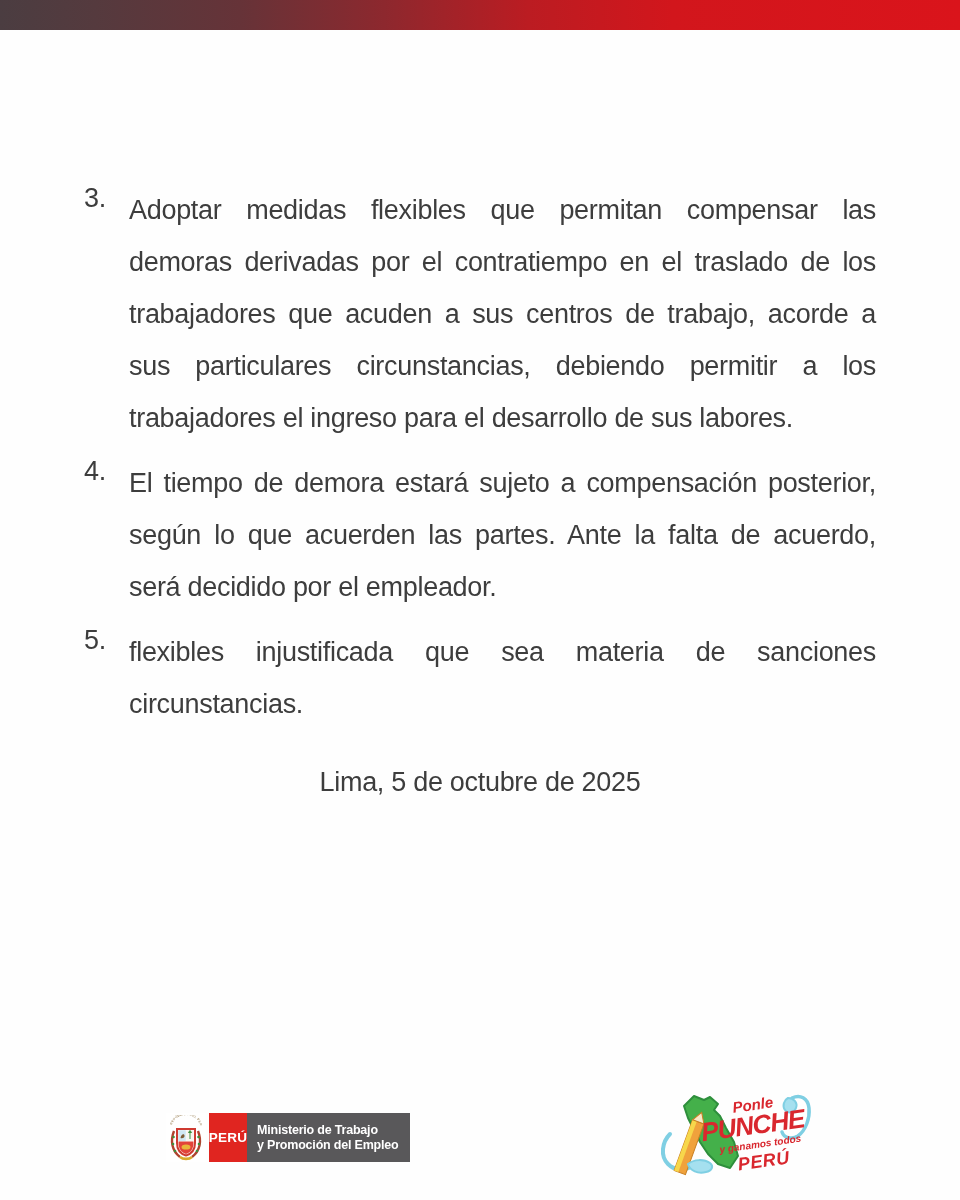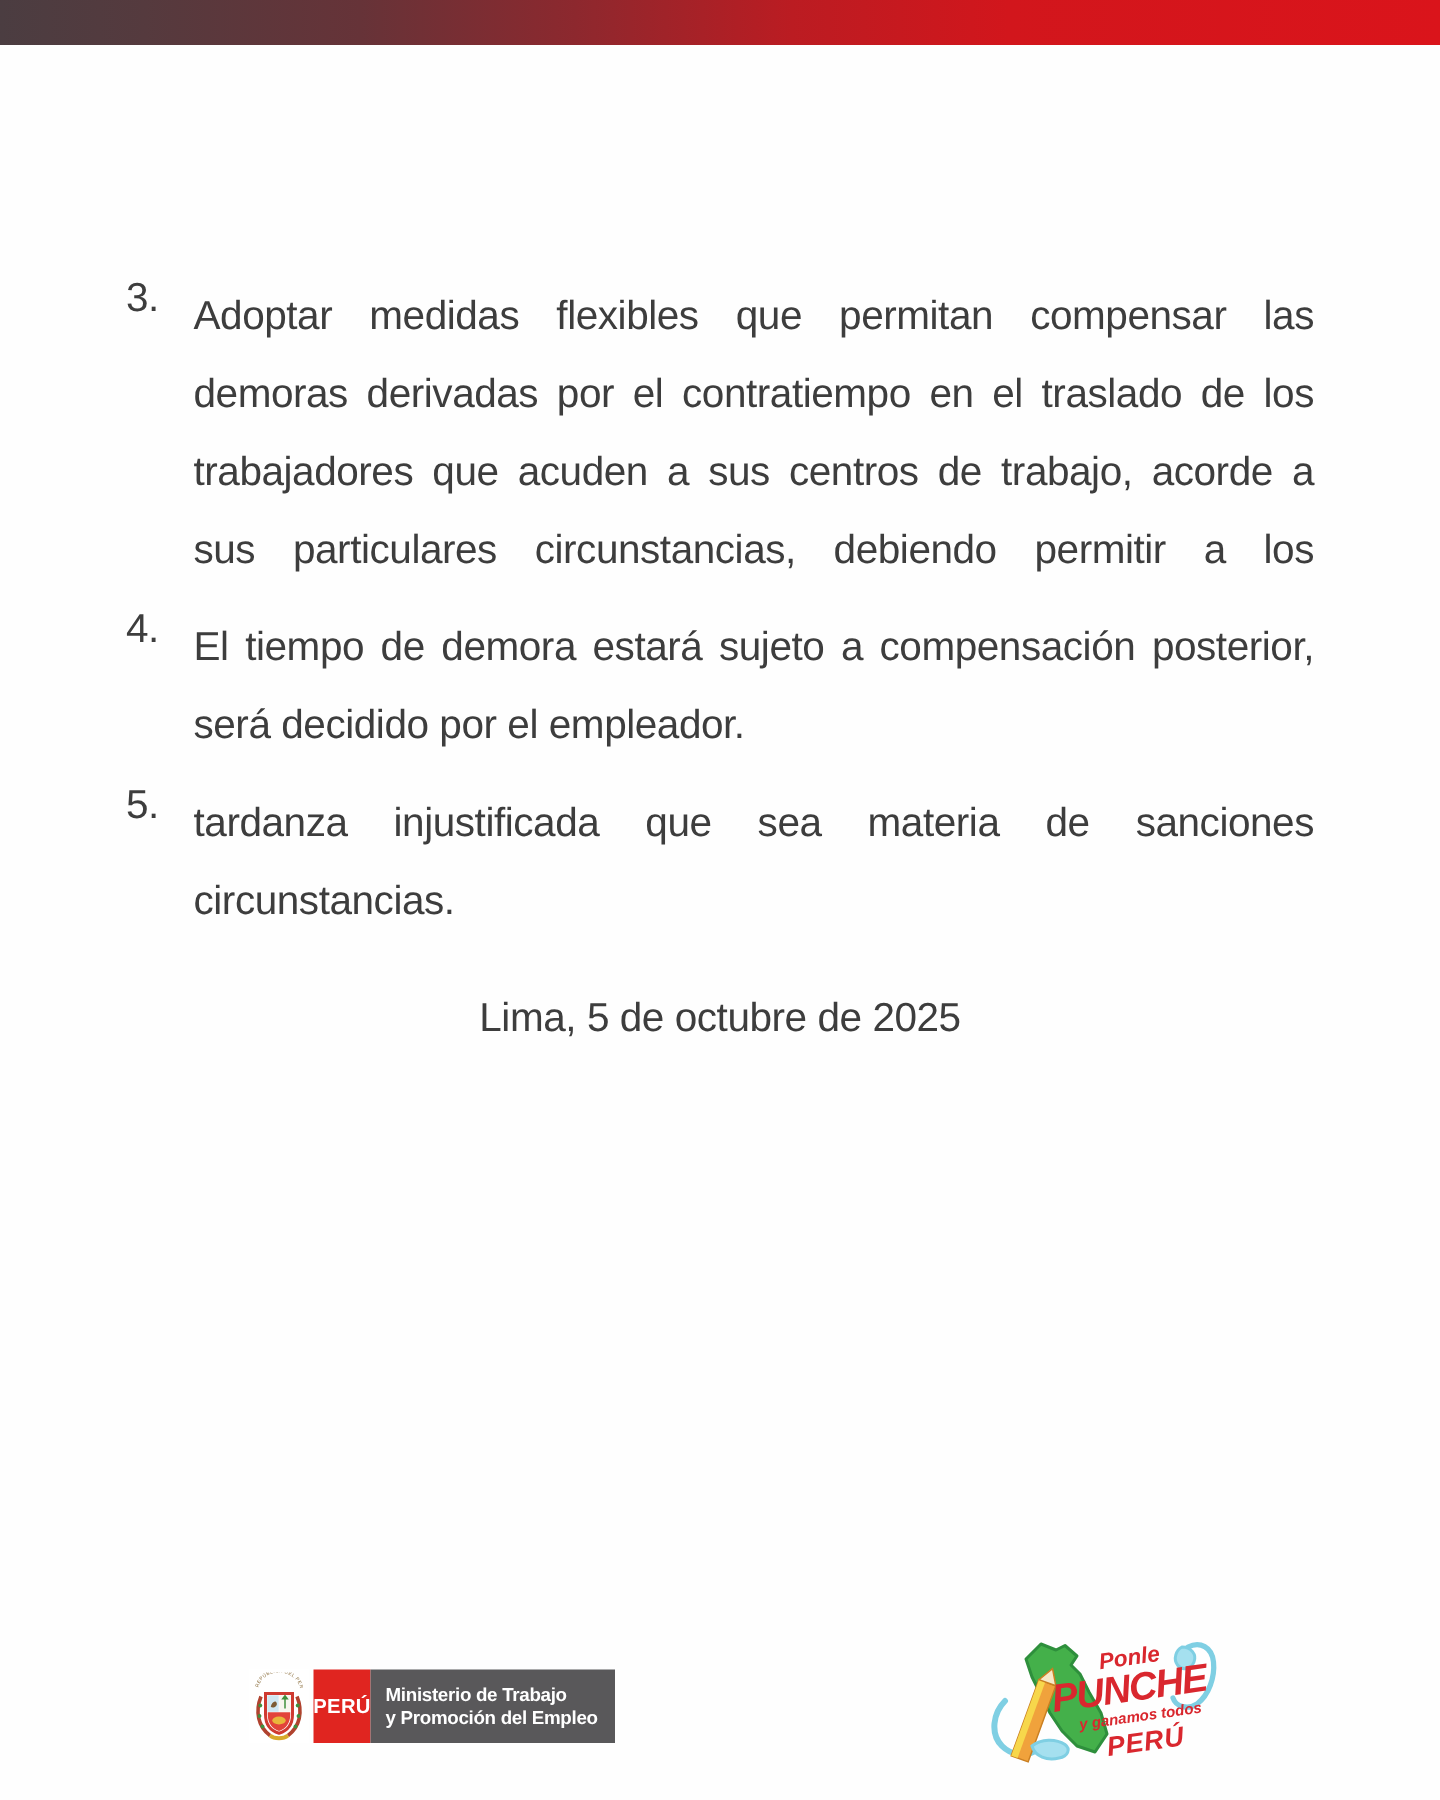--- a/index.html
+++ b/index.html
@@ -38,33 +38,35 @@
 
   <div class="content">
     <div>
         <div class="para">
           <div class="num">3.</div>
           <div class="lines">
             <div class="line full">Adoptar medidas flexibles que permitan compensar las</div>
             <div class="line full">demoras derivadas por el contratiempo en el traslado de los</div>
             <div class="line full">trabajadores que acuden a sus centros de trabajo, acorde a</div>
             <div class="line full">sus particulares circunstancias, debiendo permitir a los</div>
+            <div class="line">trabajadores el ingreso para el desarrollo de sus labores.</div>
           </div>
         </div>
         <div class="para">
           <div class="num">4.</div>
           <div class="lines">
             <div class="line full">El tiempo de demora estará sujeto a compensación posterior,</div>
+            <div class="line full">según lo que acuerden las partes. Ante la falta de acuerdo,</div>
             <div class="line">será decidido por el empleador.</div>
           </div>
         </div>
         <div class="para">
           <div class="num">5.</div>
           <div class="lines">
-            <div class="line full">tardanza injustificada que sea materia de sanciones</div>
+            <div class="line full">flexibles injustificada que sea materia de sanciones</div>
             <div class="line">circunstancias.</div>
           </div>
         </div>
       </div>
     <div class="date-line">Lima, 5 de octubre de 2025</div>
   </div>
 
   <div class="gov-logo">
     <div class="coat-tile">
       <svg width="36" height="46" viewBox="0 0 36 46">

